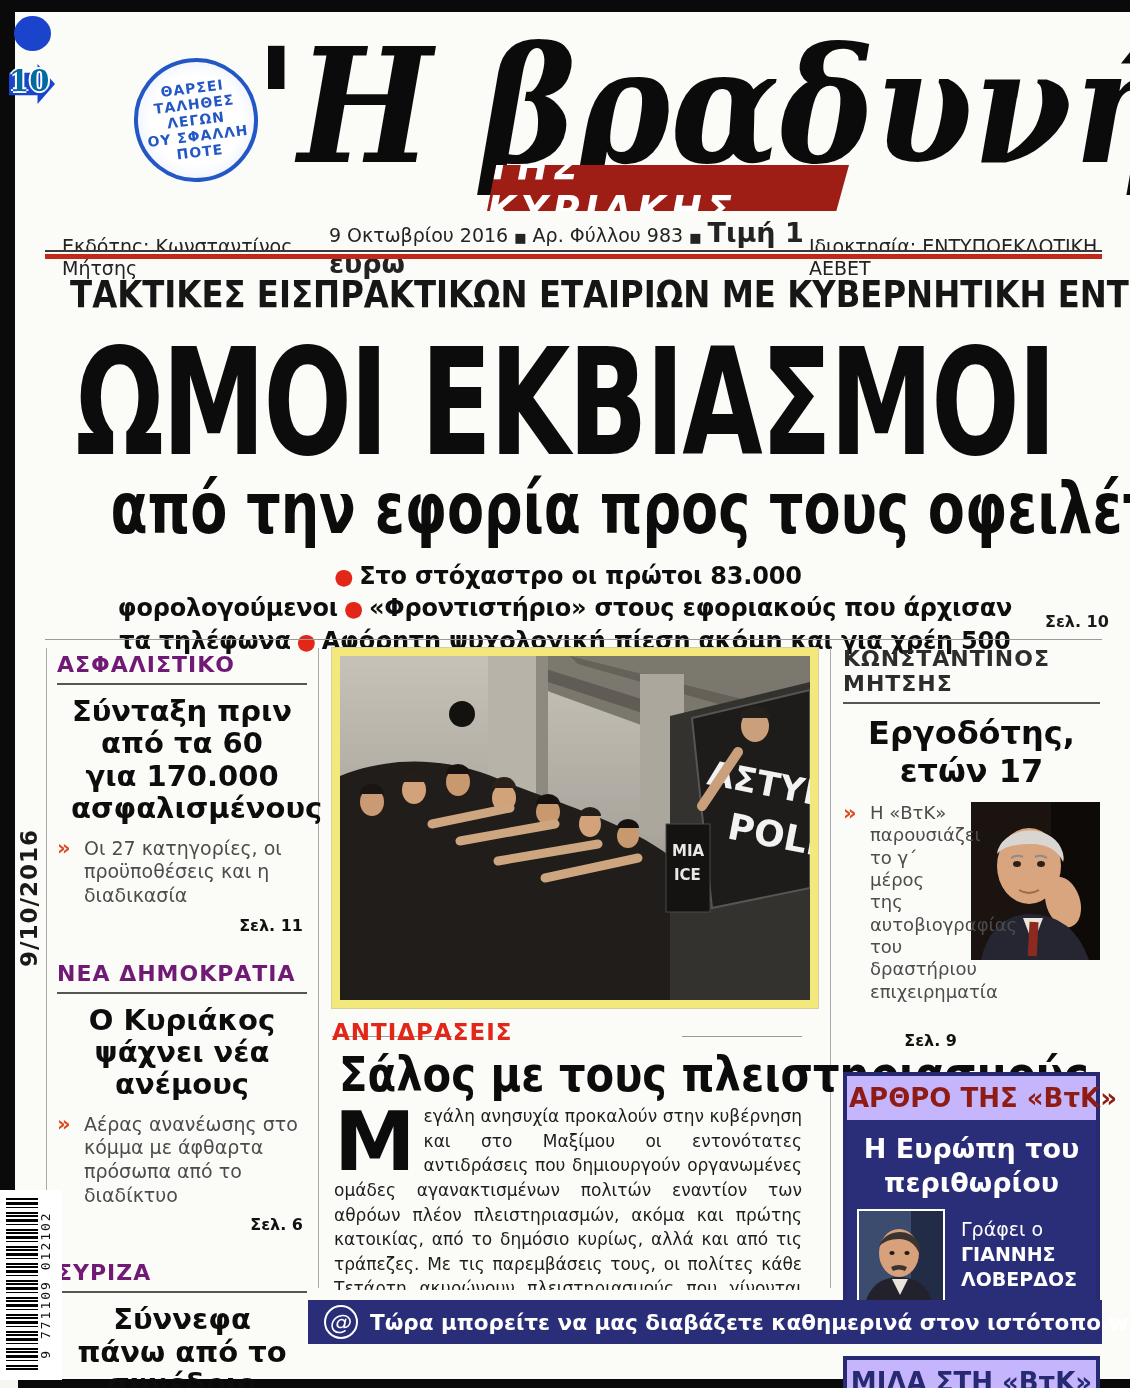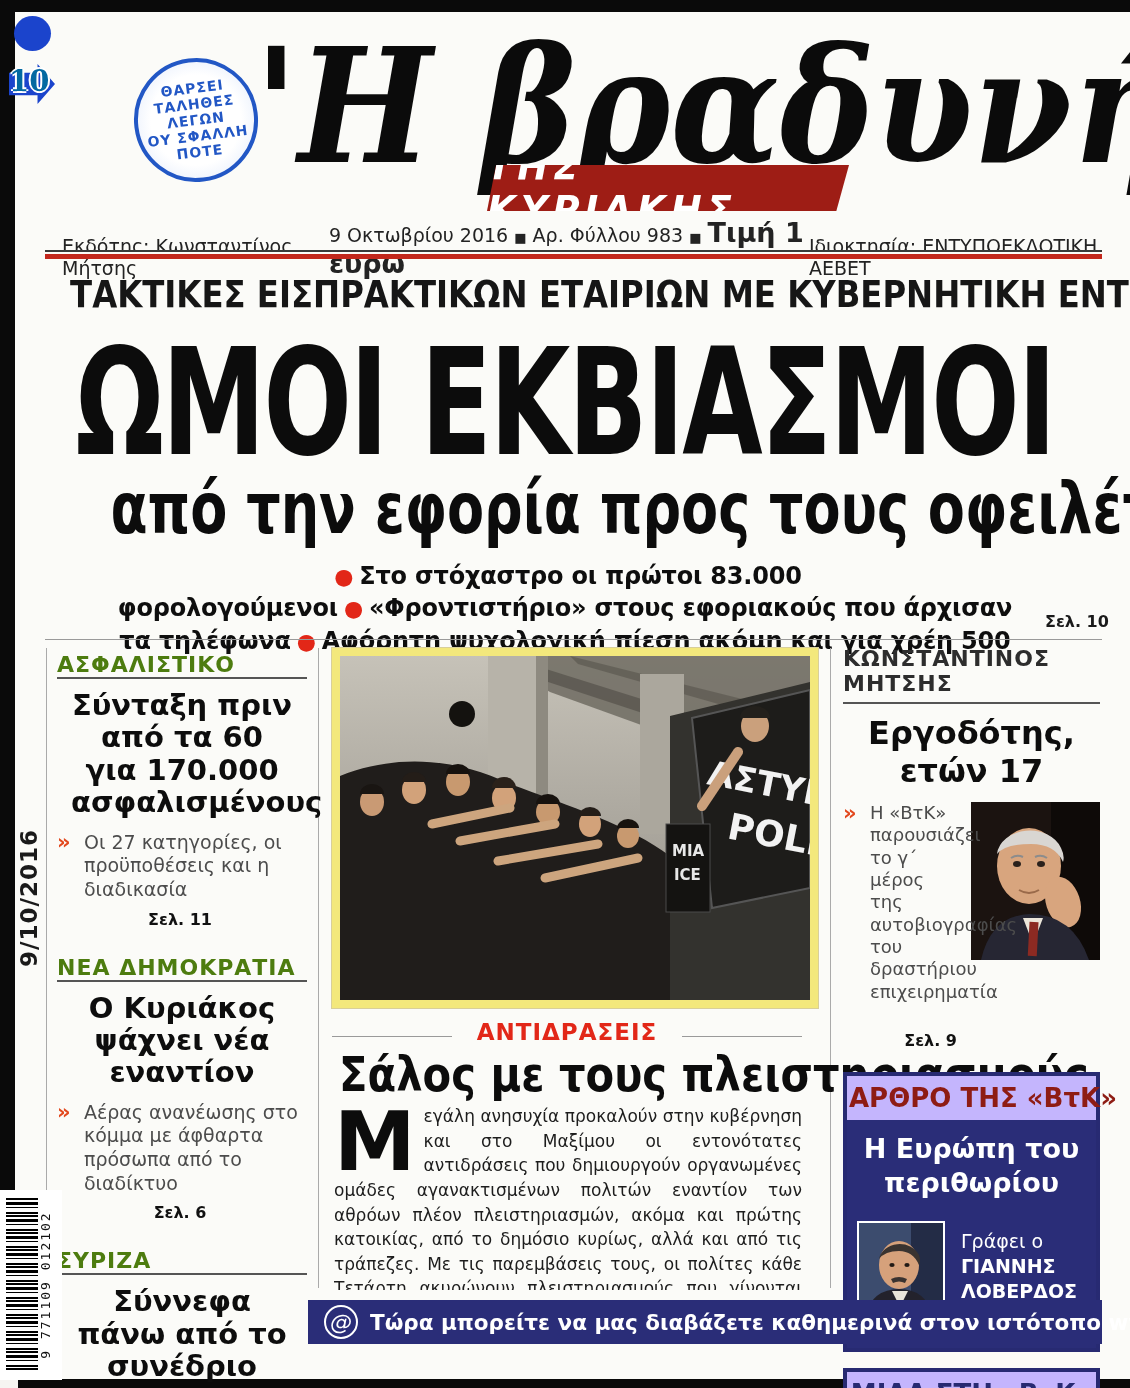--- a/index.html
+++ b/index.html
@@ -36,42 +36,42 @@
   .headline-main{font-weight:bold;font-size:104px;letter-spacing:-2px;text-align:center;white-space:nowrap;
      transform:scale(1.0,1.42);transform-origin:center top;color:#0c0c0c;}
   .headline-sub{font-weight:bold;font-size:60px;text-align:center;white-space:nowrap;
      transform:scale(.9,1.18);transform-origin:center top;color:#0c0c0c;}
   .bullets{font-weight:bold;font-size:24px;line-height:1.35;text-align:center;color:#0e0e0e;letter-spacing:-.2px;}
   .dot{color:#e22718;font-size:22px;padding:0 6px;}
   .pageref{font-weight:bold;font-size:16px;color:#1a1a1a;}
   .hr{background:#9a9a9a;}
   .vr{background:#aaa;}
   
-  .sec-label{font-weight:bold;font-size:22px;letter-spacing:1px;color:#4d7c0f;
-     border-bottom:2px solid #555;margin-bottom:10px;}
+  .sec-label{font-weight:bold;font-size:22px;letter-spacing:1px;color:#701a75;
+     border-bottom:2px solid #555;padding-bottom:6px;margin-bottom:10px;}
   .sec-head{font-weight:bold;font-size:29px;line-height:1.12;text-align:center;color:#0d0d0d;margin:4px 0 12px;}
   .sec-note{position:relative;padding-left:27px;font-size:19px;line-height:1.24;color:#4c4c4c;}
   .gg{position:absolute;left:0;top:-2px;color:#e2491f;font-weight:bold;font-size:21px;}
-  .sec-ref{text-align:center;font-weight:bold;font-size:16px;margin:8px 4px 0 0;color:#111;}
+  .sec-ref{text-align:right;font-weight:bold;font-size:16px;margin:8px 4px 0 0;color:#111;}
   
   .photo-frame{border:8px solid #f3e87c;box-shadow:0 0 0 1px #d8cf9a;background:#999;}
-  .art-kicker{color:#e22718;font-weight:bold;font-size:23px;letter-spacing:1px;text-align:center;}
+  .art-kicker{color:#e22718;font-weight:bold;font-size:23px;letter-spacing:1px;text-align:left;}
   .art-head{font-weight:bold;font-size:43px;text-align:center;white-space:nowrap;
      transform:scale(.97,1.1);transform-origin:center top;color:#0c0c0c;}
   .art-body{font-size:17px;line-height:1.45;text-align:justify;color:#1d1d1d;}
   .dropcap{float:left;font-weight:bold;font-size:82px;line-height:.78;padding:6px 8px 0 0;color:#0c0c0c;}
   
   .r-label{font-weight:bold;font-size:22px;letter-spacing:1px;color:#2d2d2d;
      border-bottom:2px solid #555;padding-bottom:6px;}
   .r-head{font-weight:bold;font-size:32px;text-align:center;margin:10px 0 12px;color:#0d0d0d;}
   .bluebox{border:4px solid #272a72;background:#2a2d78;}
   .bluebox .bb-head{background:#c4b5fd;font-weight:bold;font-size:26px;text-align:center;padding:7px 2px;white-space:nowrap;}
   .bb-head.red{color:#8e1c14;}
   .bb-head.navy{color:#272a72;}
-  .bb-title{color:#fff;font-weight:bold;font-size:27px;line-height:1.25;text-align:center;margin:12px 6px 22px;}
+  .bb-title{color:#fff;font-weight:bold;font-size:27px;line-height:1.25;text-align:center;margin:12px 6px 10px;}
   .bb-row{display:flex;gap:16px;padding:0 10px;}
   .bb-byline{color:#fff;font-size:19px;line-height:1.3;font-weight:bold;padding-top:8px;}
   .bb-ref{color:#fff;font-weight:bold;font-size:16px;text-align:right;padding:4px 12px 8px 0;}
   .photo-border{border:2px solid #fff;}
   
   .footer-bar{background:#2a2d78;color:#fff;display:flex;align-items:center;gap:12px;
      padding:0 16px;font-weight:bold;font-size:21.5px;white-space:nowrap;}
   .at-circle{min-width:30px;height:30px;border:2px solid #fff;border-radius:50%;display:flex;
      align-items:center;justify-content:center;font-size:22px;font-style:italic;font-weight:normal;}
   
@@ -148,21 +148,21 @@
     <div class="sec-label">ΑΣΦΑΛΙΣΤΙΚΟ</div>
     <div class="sec-head" style="padding:0 14px;">Σύνταξη πριν από τα 60 για 170.000 ασφαλισμένους</div>
     <div class="sec-note">
       <span class="gg">»</span>
       <span>Οι 27 κατηγορίες, οι προϋποθέσεις και η διαδικασία</span>
     </div>
     <div class="sec-ref">Σελ. 11</div>
   </div>
   <div style="margin-top:26px;">
     <div class="sec-label">ΝΕΑ ΔΗΜΟΚΡΑΤΙΑ</div>
-    <div class="sec-head" style="padding:0 10px;">Ο Κυριάκος ψάχνει νέα εναντίον</div>
+    <div class="sec-head" style="padding:0 10px;">Ο Κυριάκος ψάχνει νέα ανέμους</div>
     <div class="sec-note">
       <span class="gg">»</span>
       <span>Αέρας ανανέωσης στο κόμμα με άφθαρτα πρόσωπα από το διαδίκτυο</span>
     </div>
     <div class="sec-ref">Σελ. 6</div>
   </div>
   <div style="margin-top:26px;">
     <div class="sec-label">ΣΥΡΙΖΑ</div>
     <div class="sec-head" style="padding:0 20px;">Σύννεφα πάνω από το συνέδριο</div>
 

